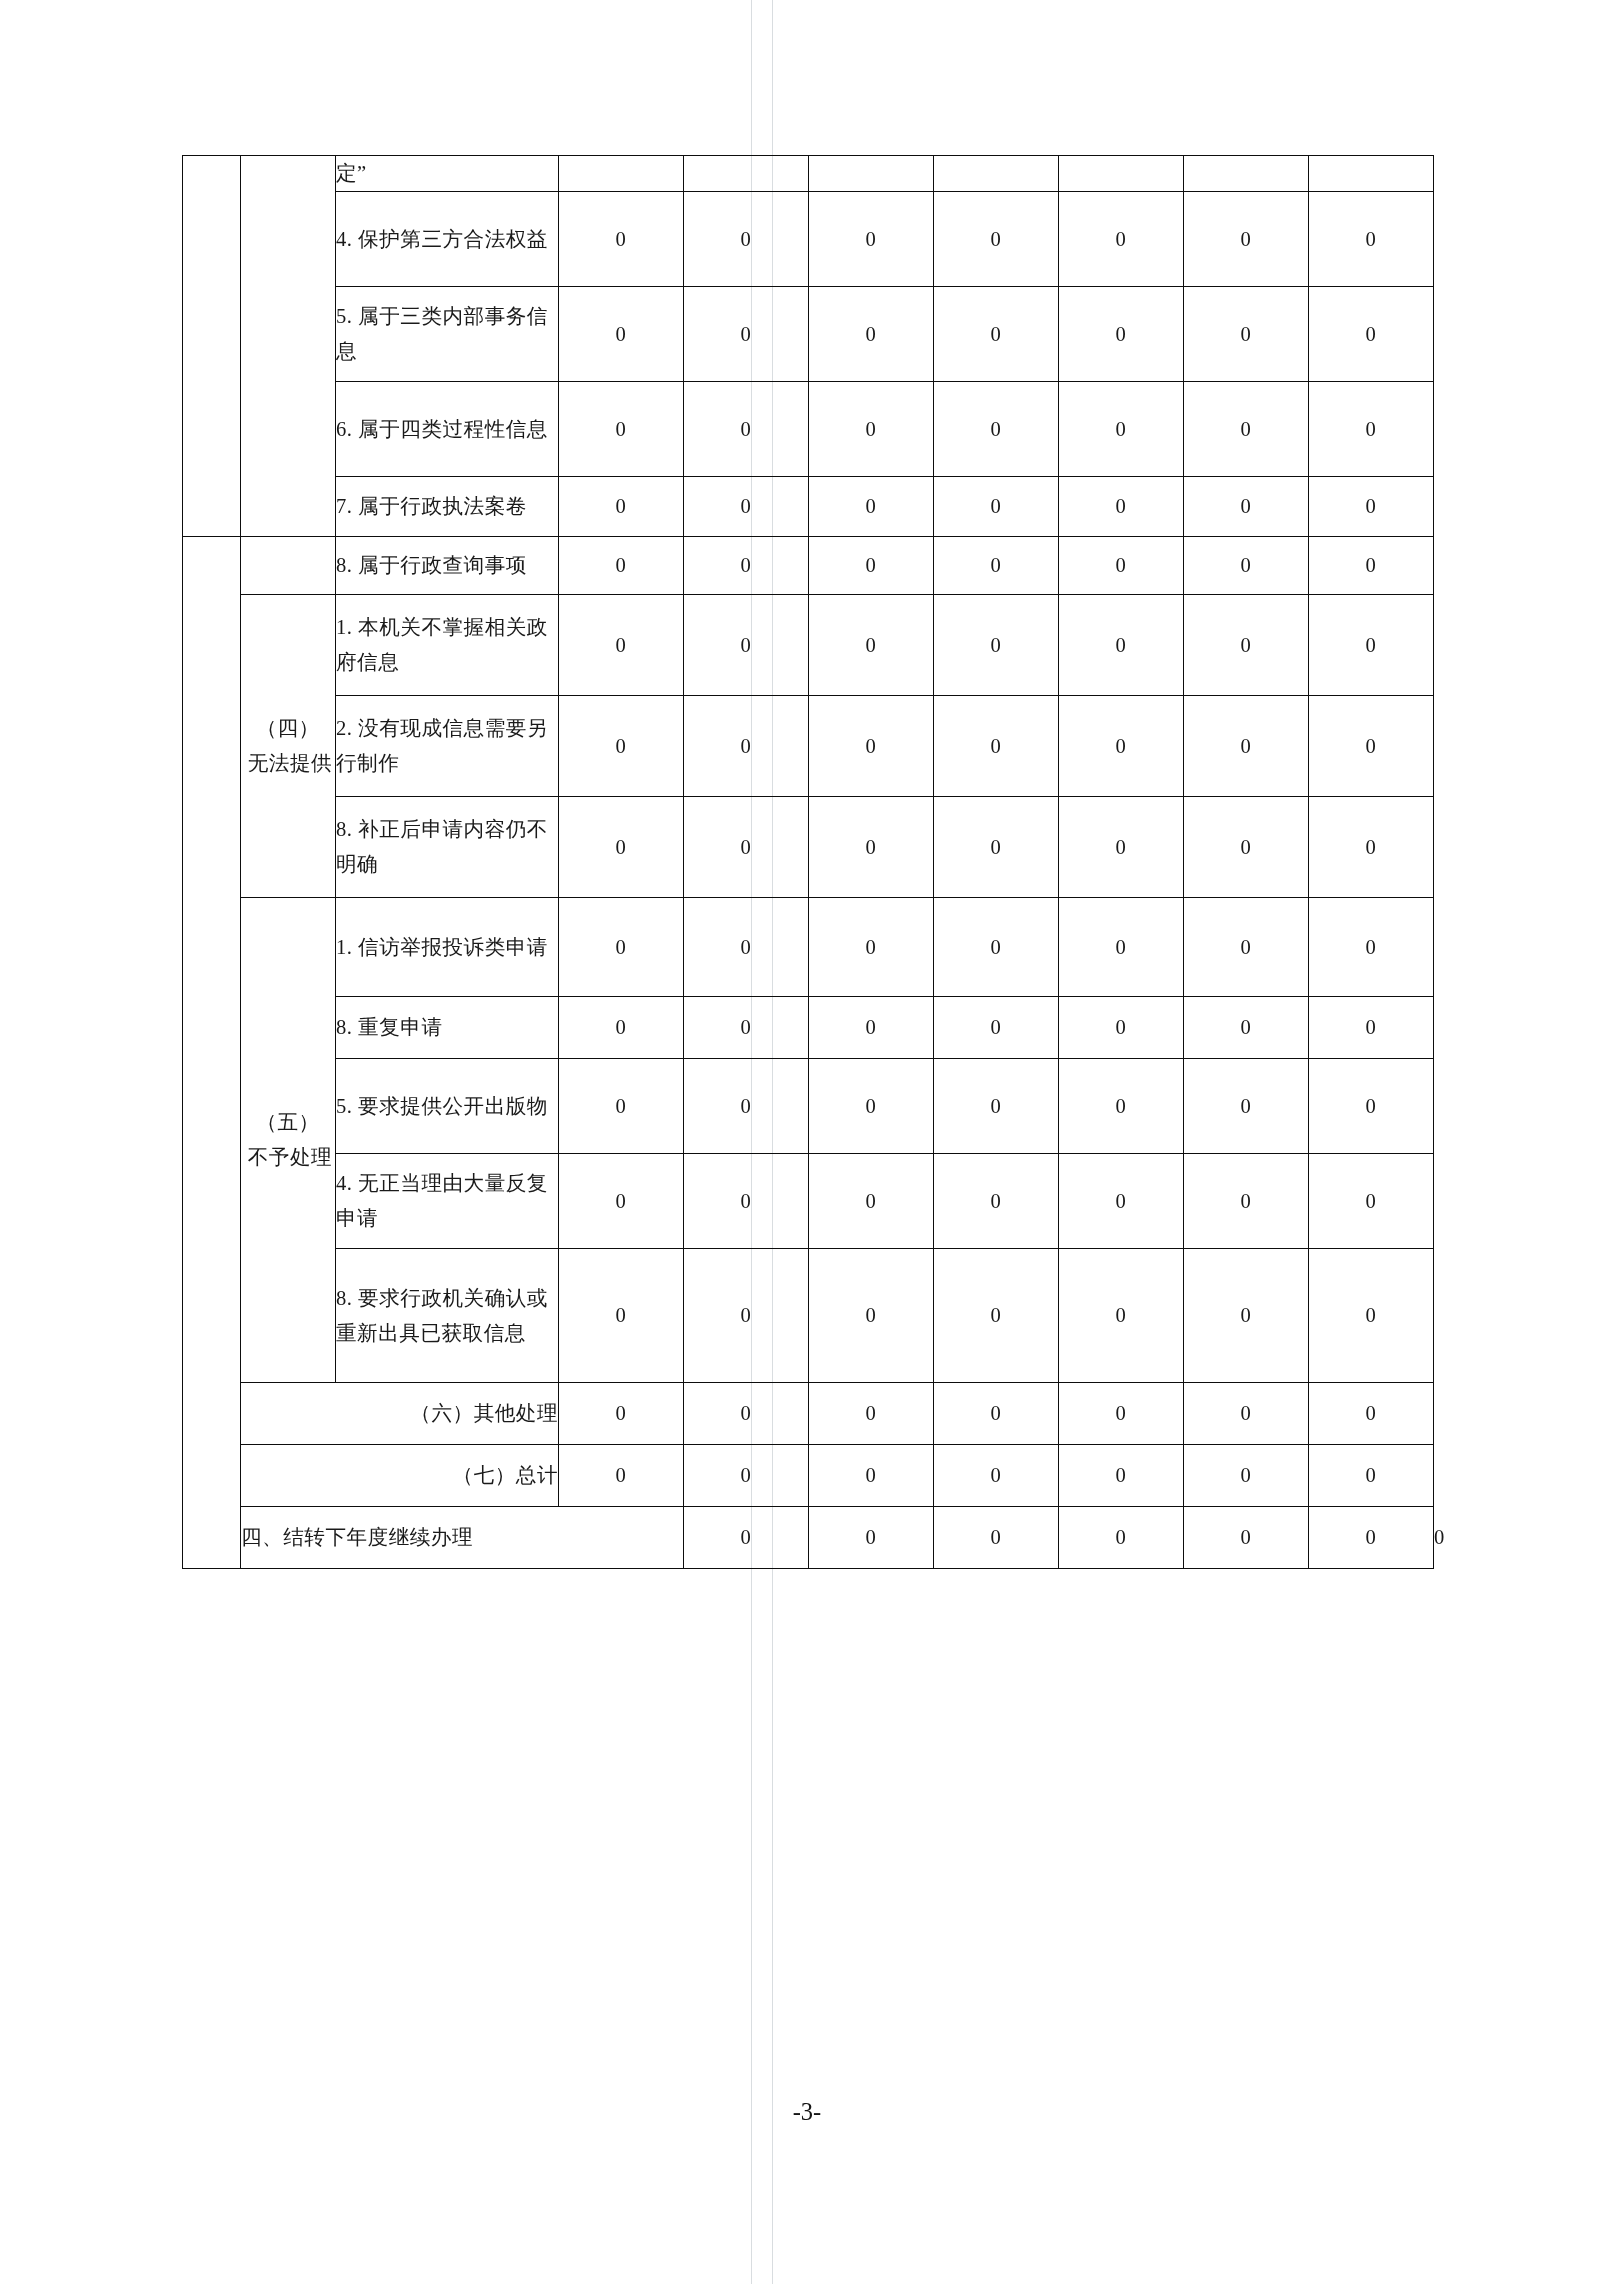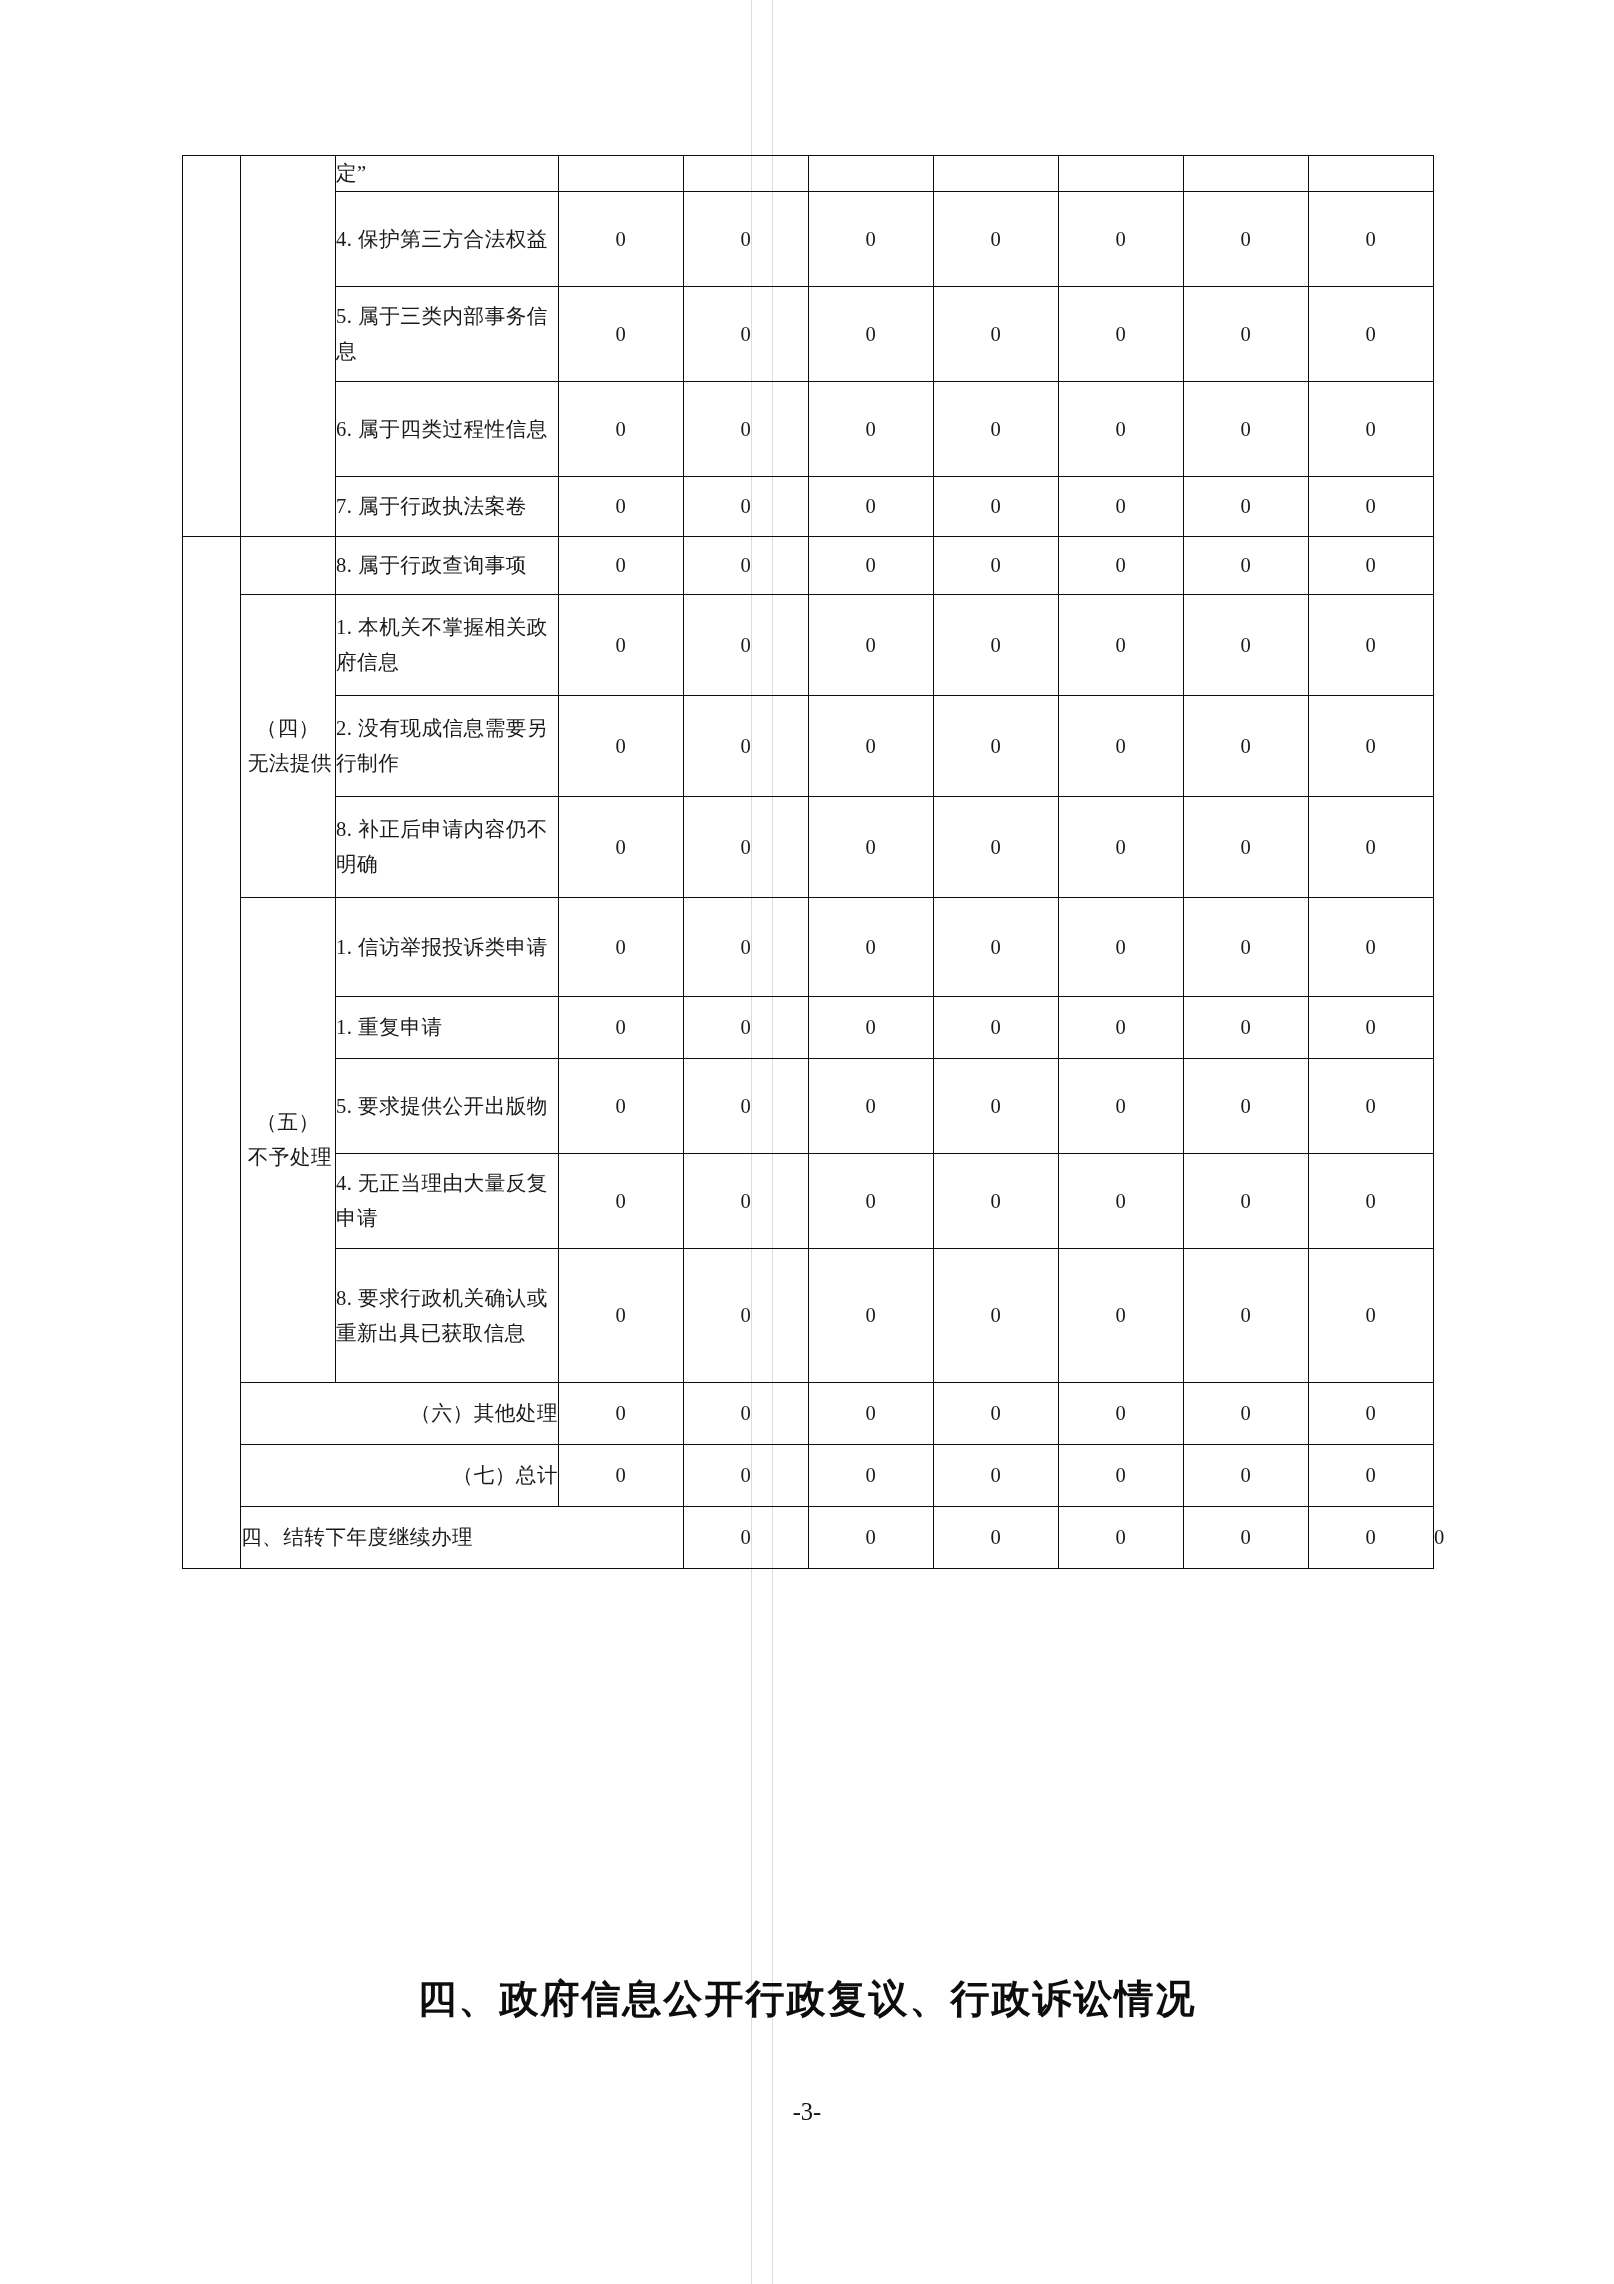--- a/index.html
+++ b/index.html
@@ -283,21 +283,21 @@
         <td class="num">0</td>
         <td class="num">0</td>
         <td class="num">0</td>
         <td class="num">0</td>
         <td class="num">0</td>
         <td class="num">0</td>
         <td class="num">0</td>
       </tr>
 
       <tr>
-        <td class="item" style="height:61px">1. 重复申请</td>
+        <td class="item" style="height:61px">8. 重复申请</td>
         <td class="num">0</td>
         <td class="num">0</td>
         <td class="num">0</td>
         <td class="num">0</td>
         <td class="num">0</td>
         <td class="num">0</td>
         <td class="num">0</td>
       </tr>
 
       <tr>
@@ -363,18 +363,17 @@
         <td class="num">0</td>
         <td class="num">0</td>
         <td class="num">0</td>
         <td class="num">0</td>
       </tr>
 
     </tbody>
       </table>
   </div>
 
-  <div class="section-heading">四、政府信息公开行政复议、行政诉讼情况</div>
 
   <div class="page-number">-3-</div>
 
 </div>
 
 
 </body></html>

